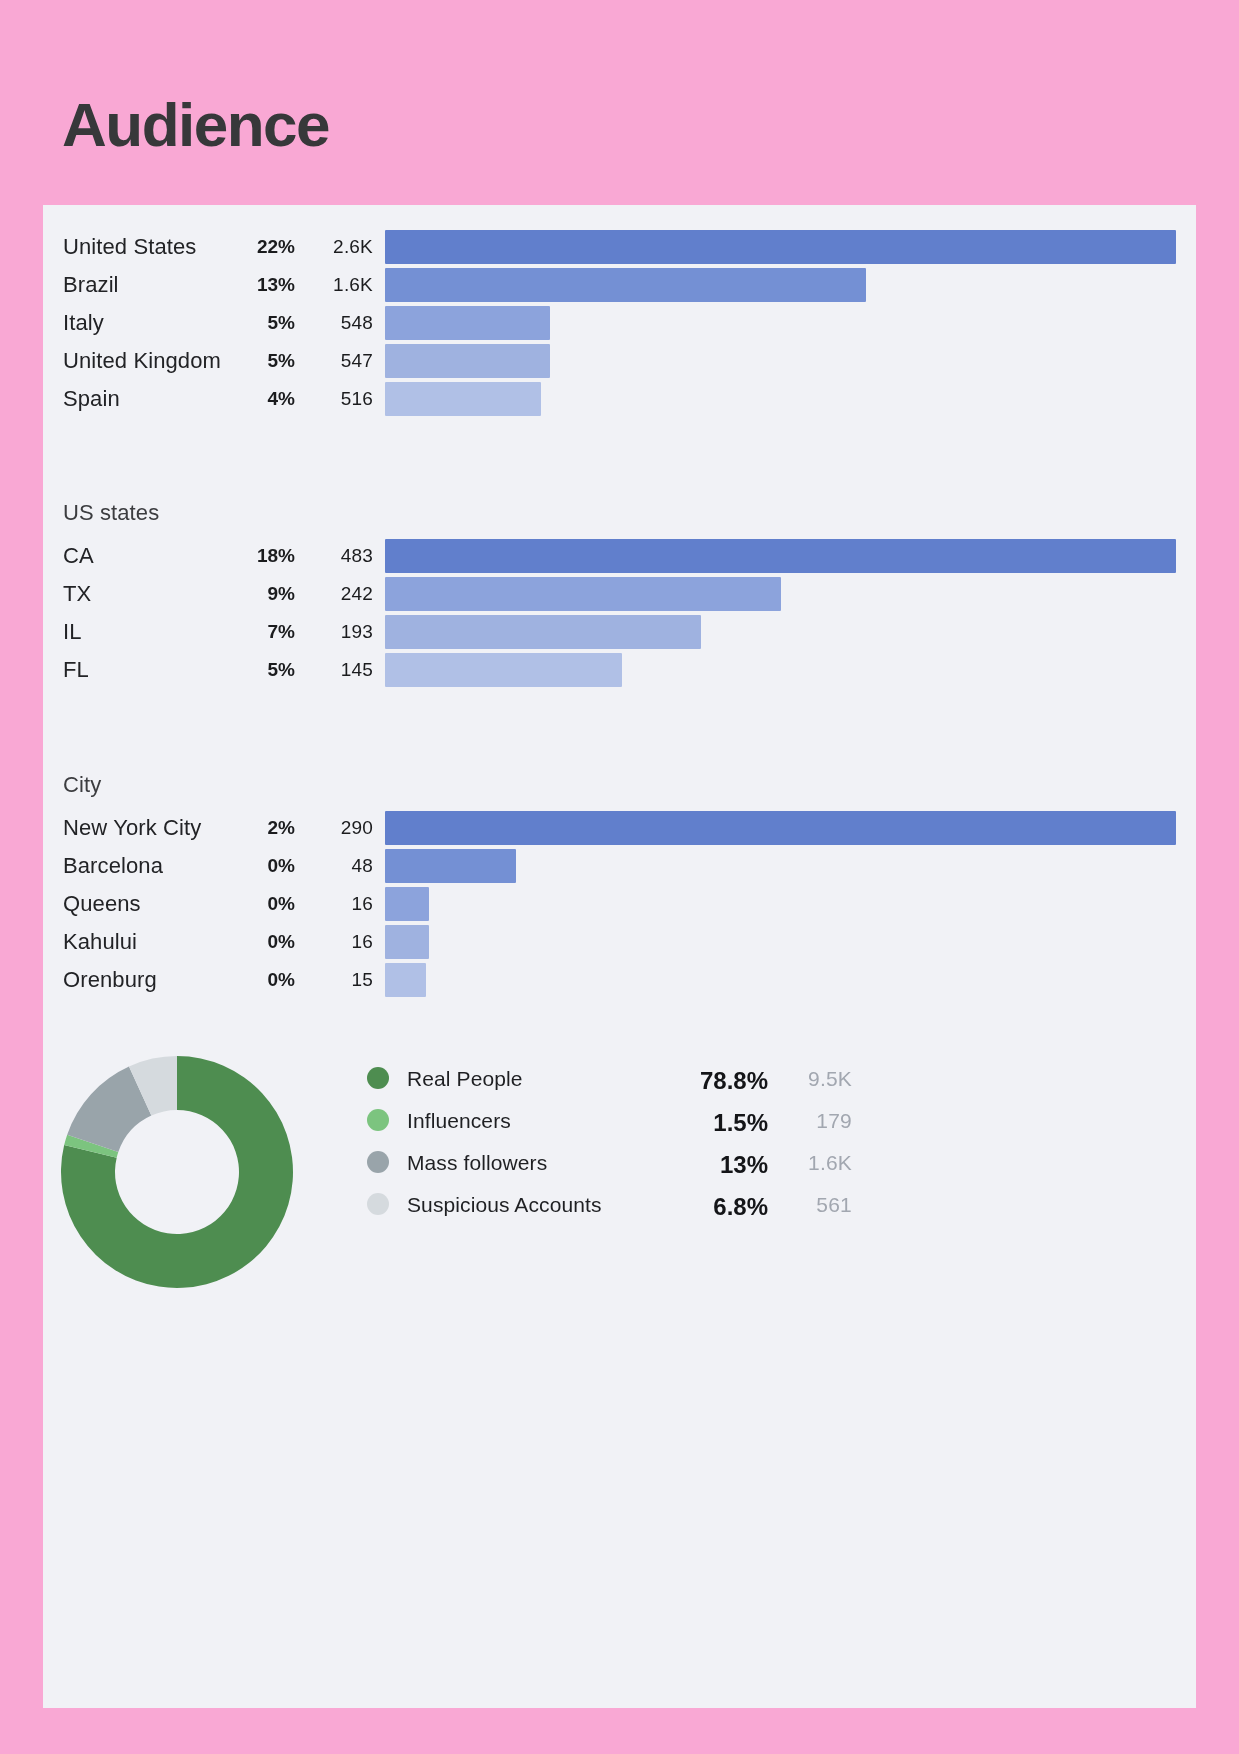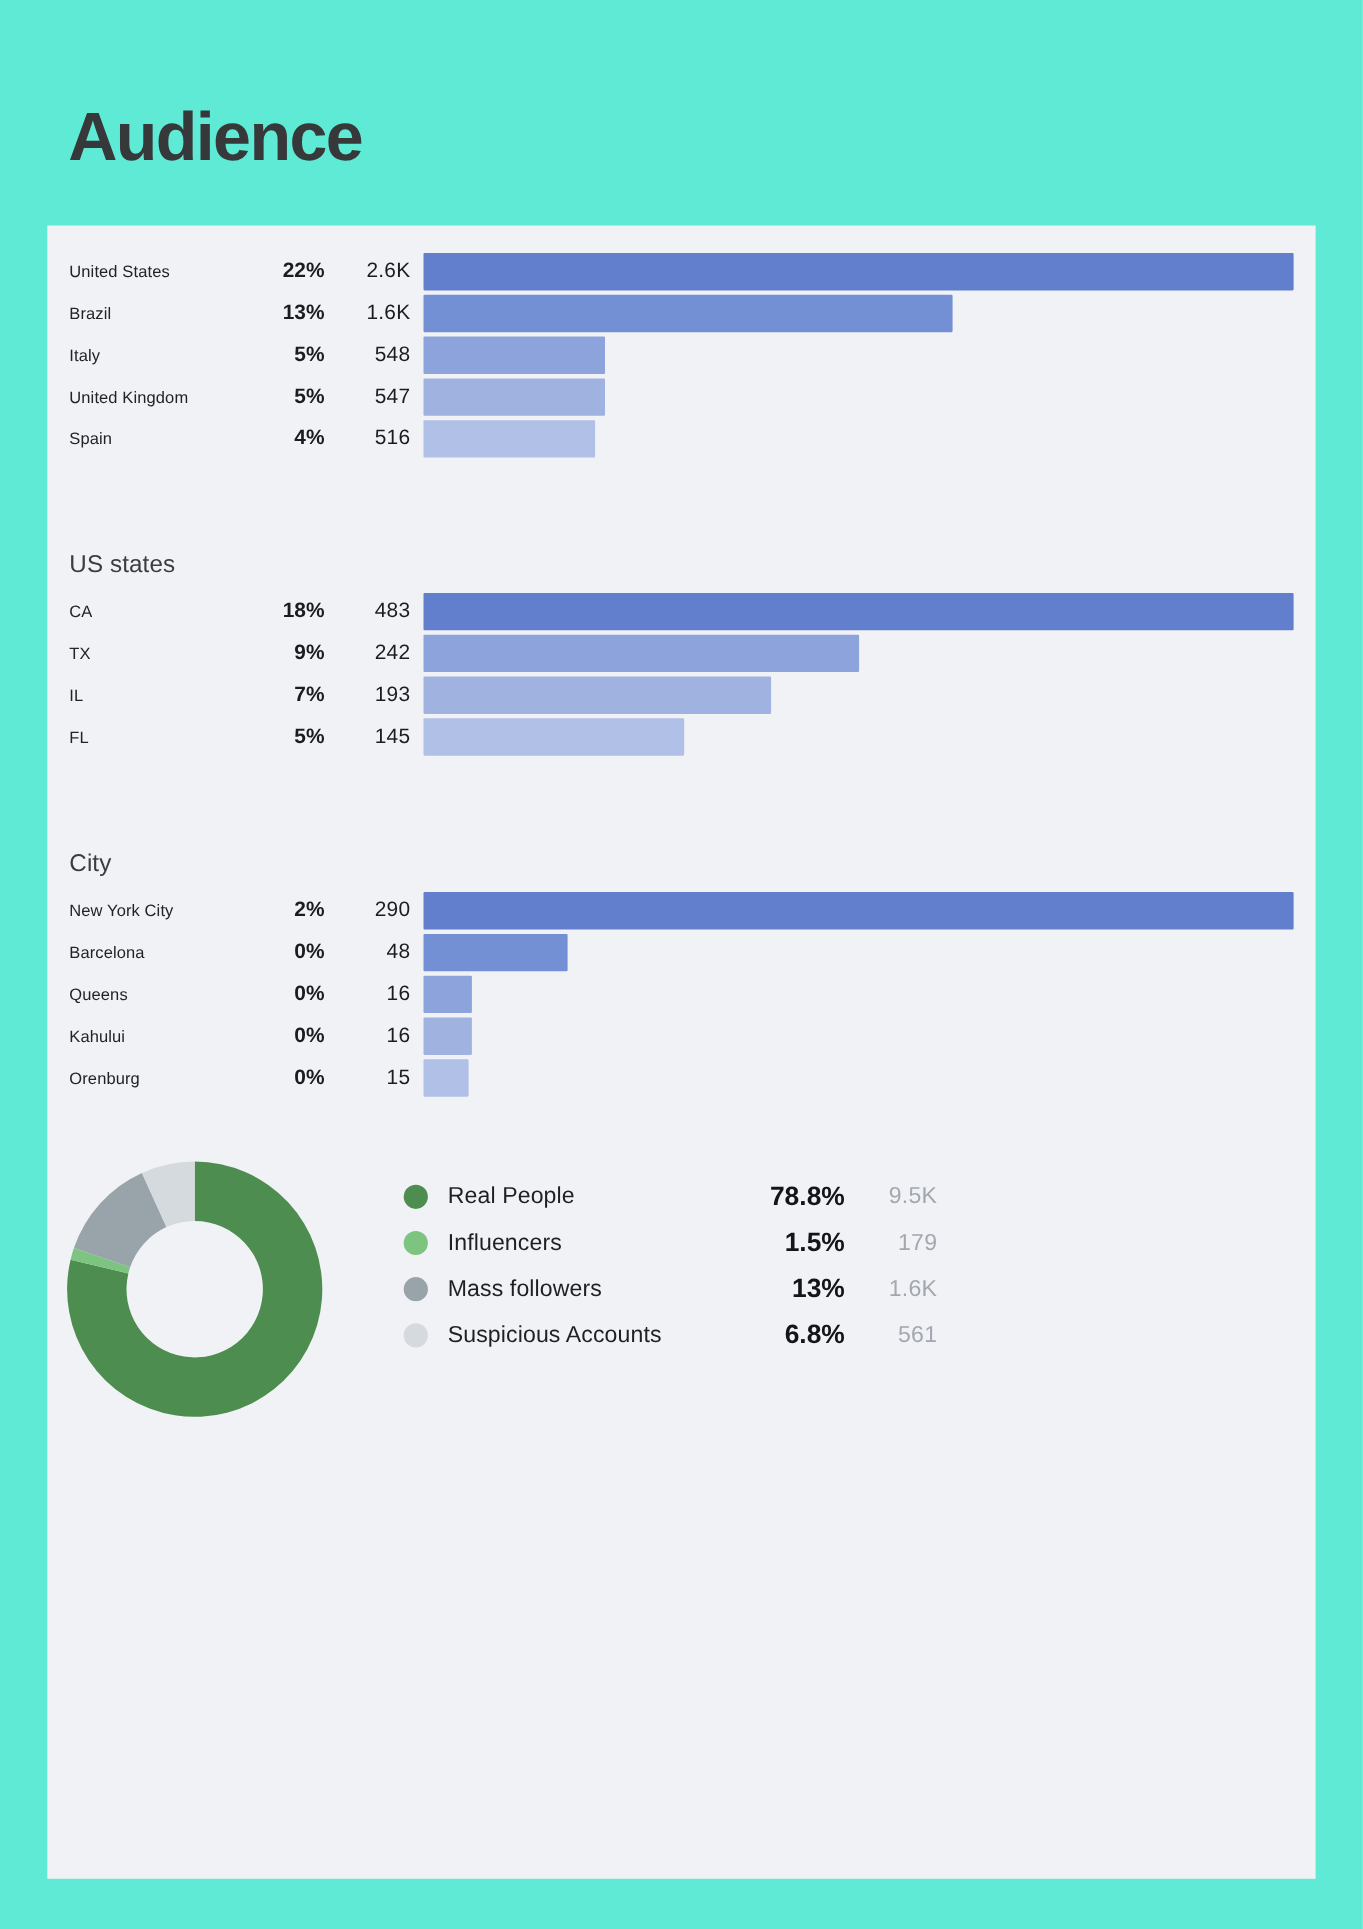--- a/index.html
+++ b/index.html
@@ -3,21 +3,21 @@
 <meta charset="utf-8">
 <style>
   * { box-sizing: border-box; margin: 0; padding: 0; }
   html, body {
     width: 1239px;
     height: 1754px;
     background: #ffffff;
     font-family: "Liberation Sans", "DejaVu Sans", sans-serif;
     -webkit-font-smoothing: antialiased;
   }
-  .page { position: relative; width: 1239px; height: 1754px; background:#5eead4; }
+  .page { position: relative; width: 1239px; height: 1754px; background:#f9a8d4; }
 
   .page-title {
     position: absolute;
     left: 62px;
     top: 92px;
     font-size: 62px;
     font-weight: bold;
     letter-spacing: -1.5px;
     color: #37383a;
     line-height: 1.05;
@@ -44,21 +44,21 @@
   }
 
   .rows { position: relative; }
   .row {
     display: flex;
     align-items: center;
     height: 38px;
   }
   .row .label {
     width: 170px;
-    font-size: 15px;
+    font-size: 22px;
     color: #222326;
     white-space: nowrap;
     letter-spacing: .1px;
   }
   .row .pct {
     width: 62px;
     text-align: right;
     font-size: 19px;
     font-weight: bold;
     color: #1b1c1e;
@@ -100,21 +100,20 @@
   }
   .donut { position: absolute; left: 0; top: 0; }
 
   .legend {
     margin-left: 48px;
     margin-top: 22px;
     width: 485px;
   }
   .legend-row {
     display: flex;
-    align-items: center;
     height: 42px;
   }
   .legend-dot {
     width: 22px;
     height: 22px;
     border-radius: 50%;
     flex: none;
   }
   .legend-label {
     margin-left: 18px;

